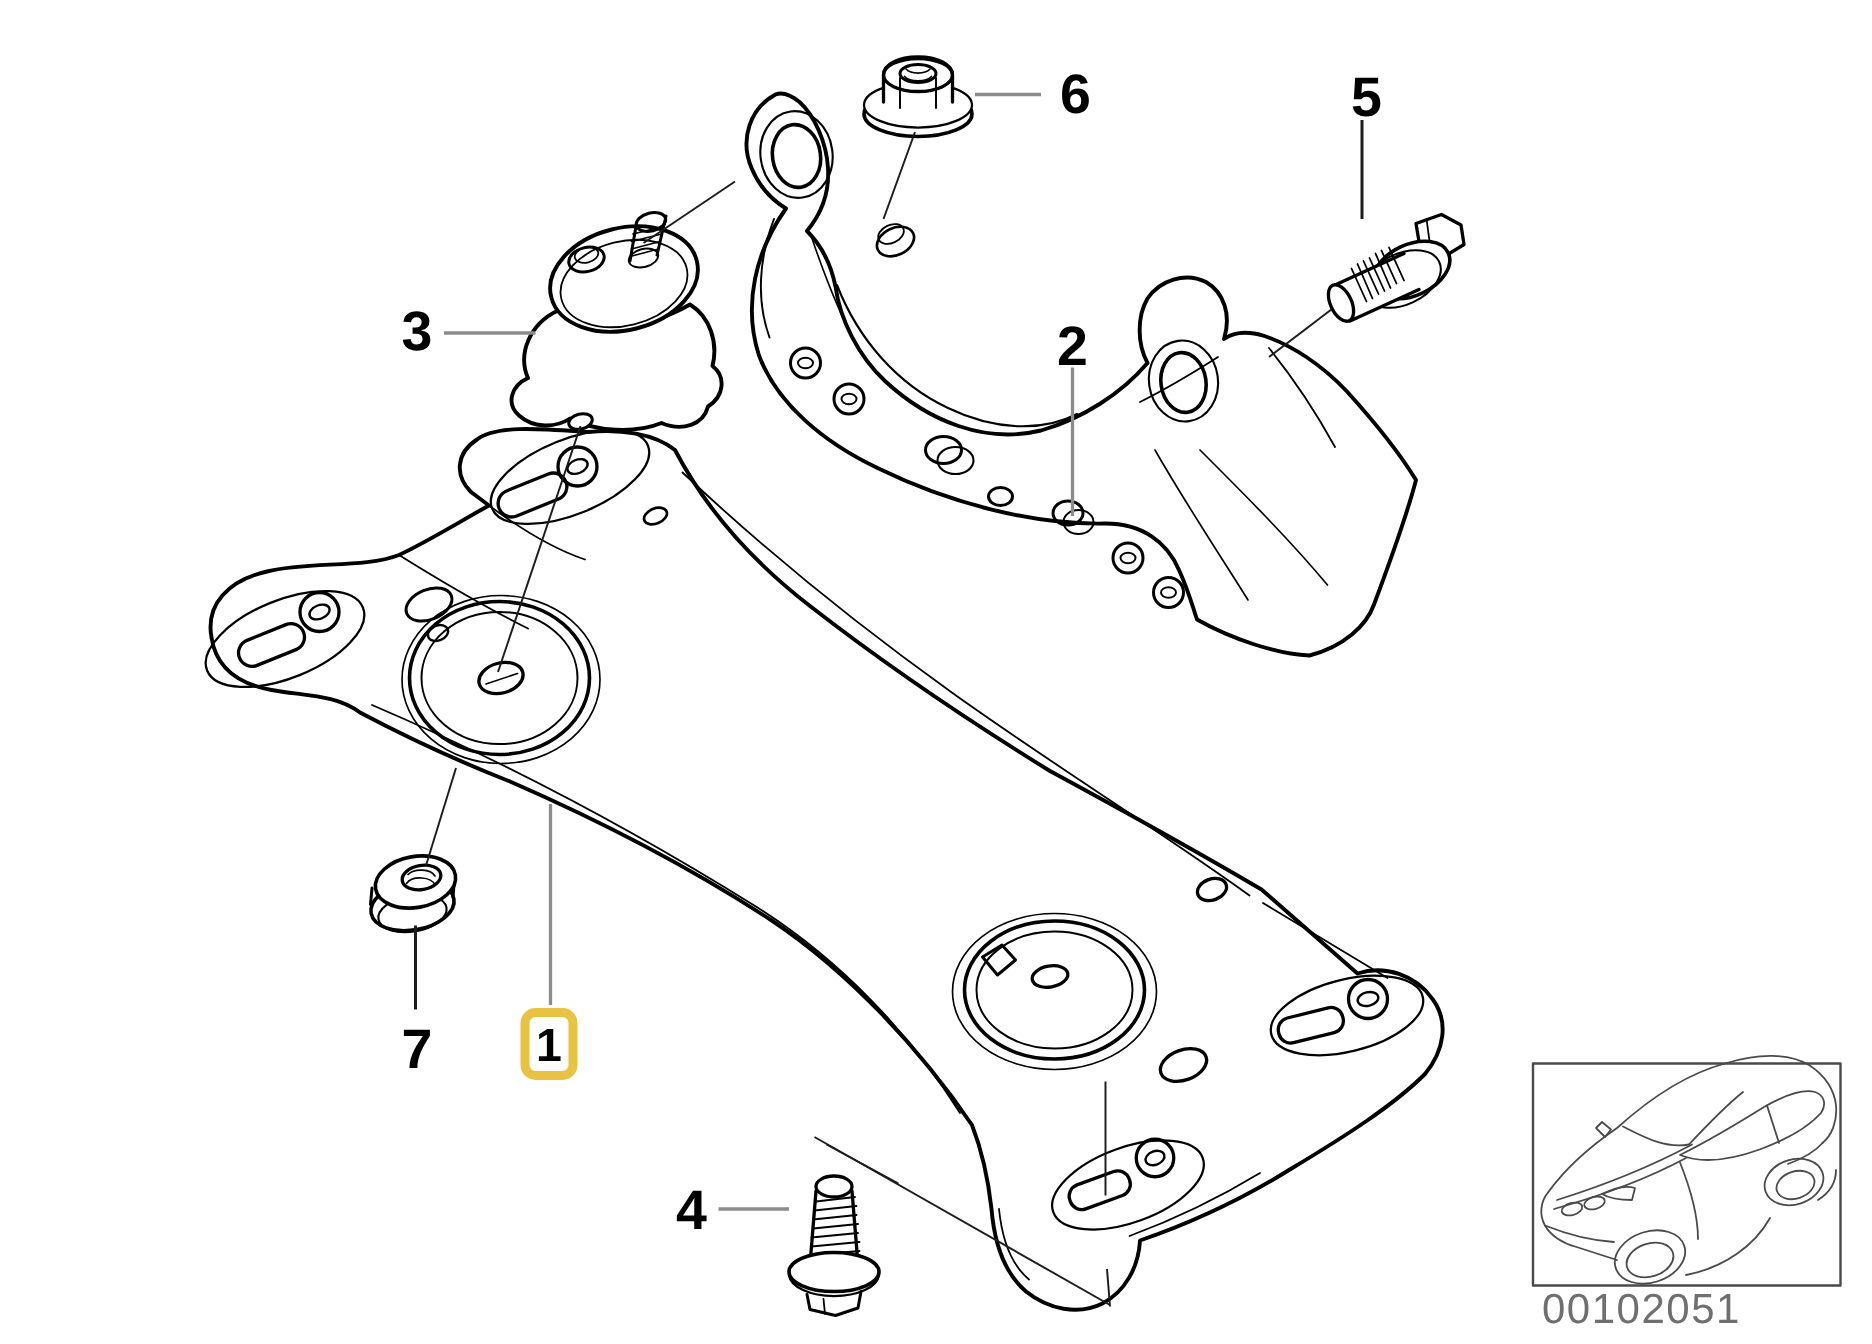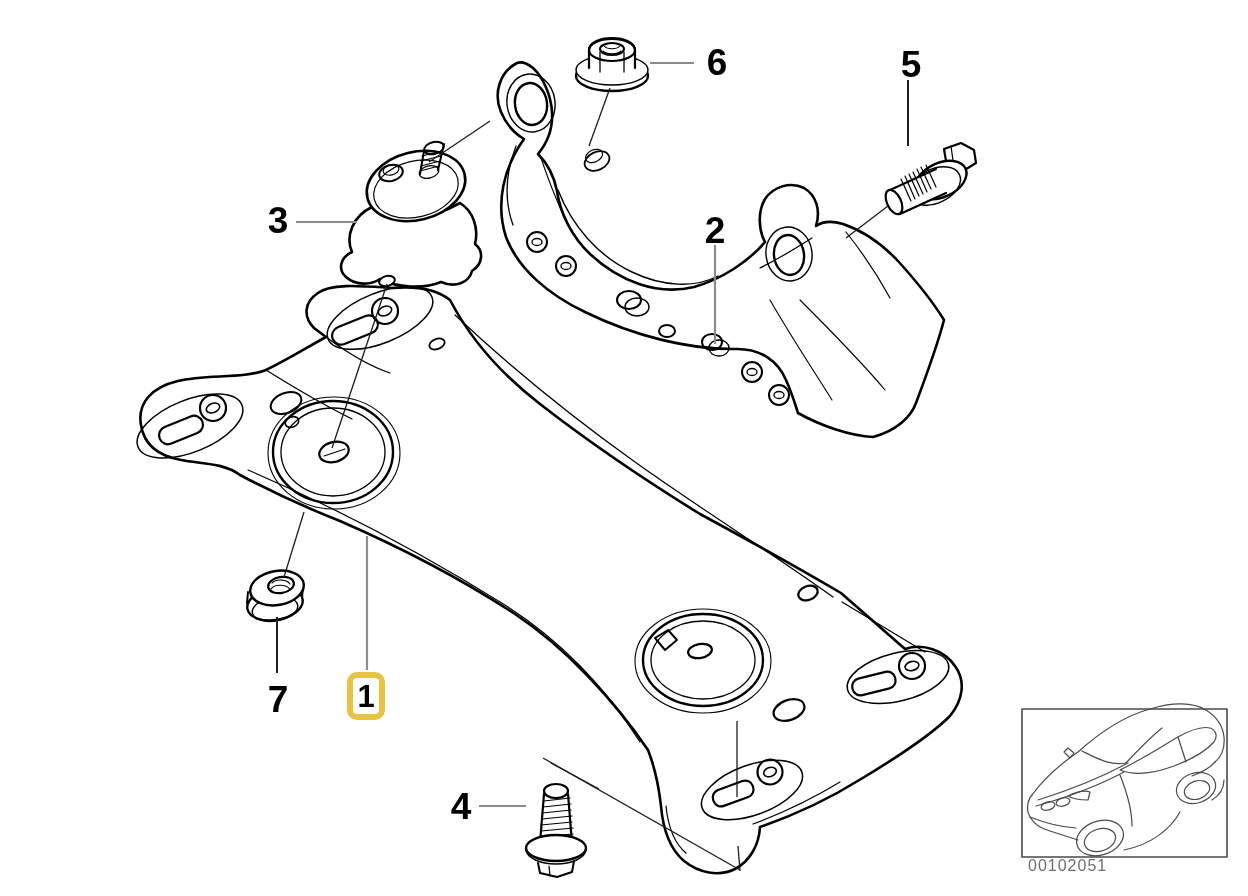--- a/index.html
+++ b/index.html
@@ -12,21 +12,21 @@
     position:absolute;width:44px;height:44px;display:flex;align-items:center;justify-content:center;
     font-weight:bold;font-size:37px;color:#000;line-height:1;user-select:none;cursor:pointer;
   }
   .callout-box{
     position:absolute;left:347px;top:672px;width:38px;height:48px;box-sizing:border-box;
     border:6px solid #E7C243;border-radius:10px;background:#fff;
     display:flex;align-items:center;justify-content:center;
     font-weight:bold;font-size:31px;color:#000;line-height:1;cursor:pointer;
   }
   .thumb-code{
-    position:absolute;left:1028px;top:857px;font-size:16px;color:#6f6f6f;letter-spacing:1px;
+    position:absolute;left:1028px;top:857px;font-size:28px;color:#6f6f6f;letter-spacing:1px;
     font-family:"Liberation Sans",sans-serif;
   }
 </style>
 </head>
 <body>
 
 <div class="stage">
 
 <svg class="art" width="1248" height="896" viewBox="0 0 1248 896" fill="none" stroke-linecap="round" stroke-linejoin="round">
 

